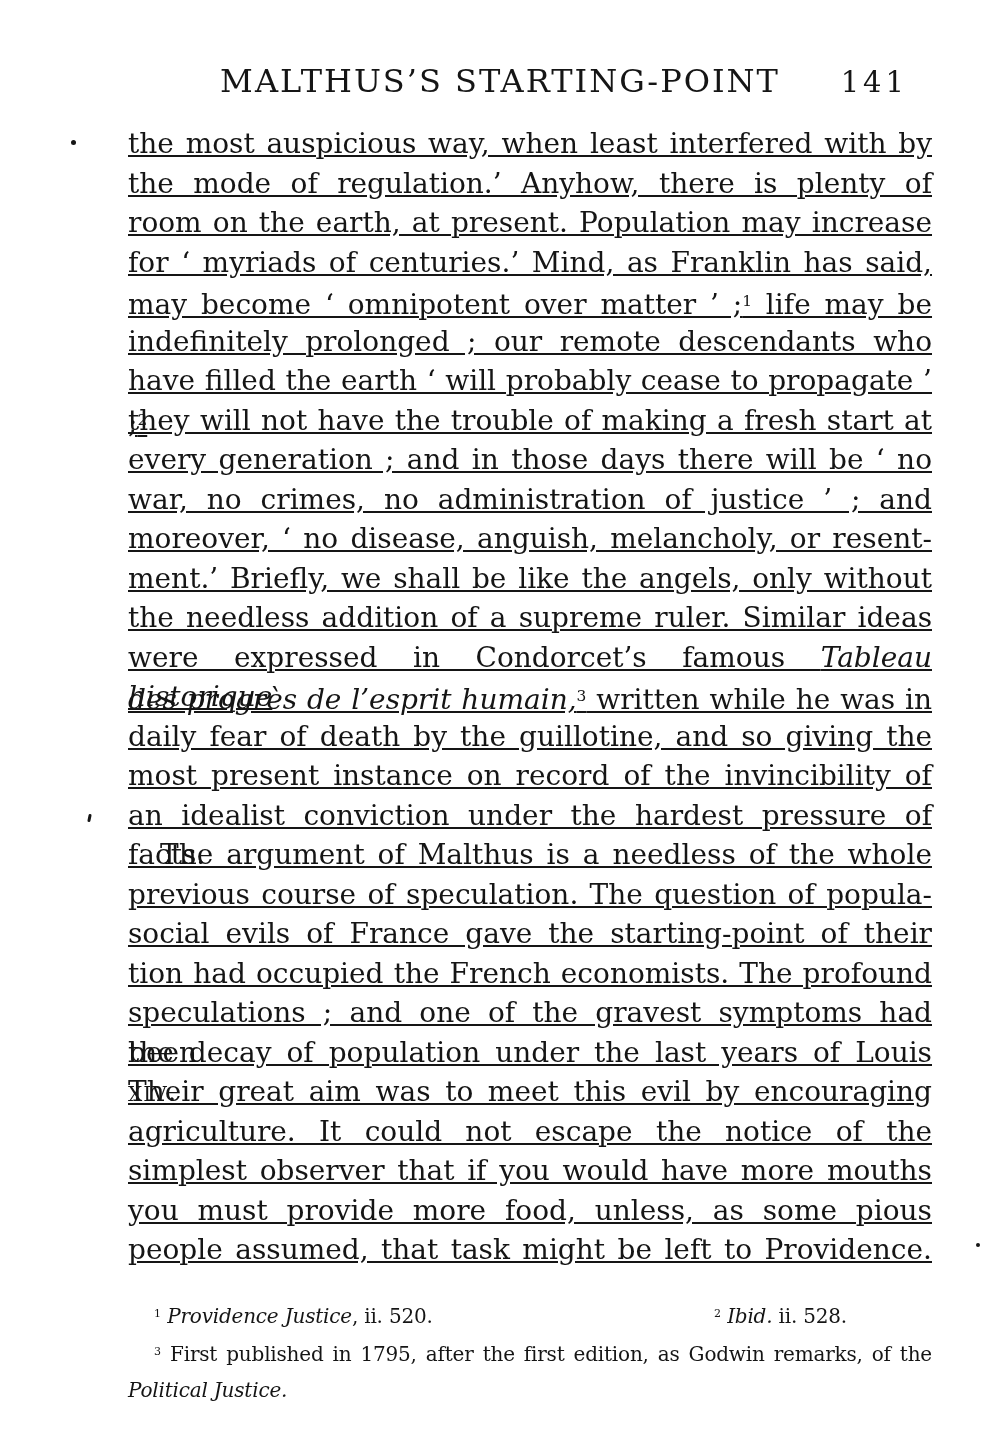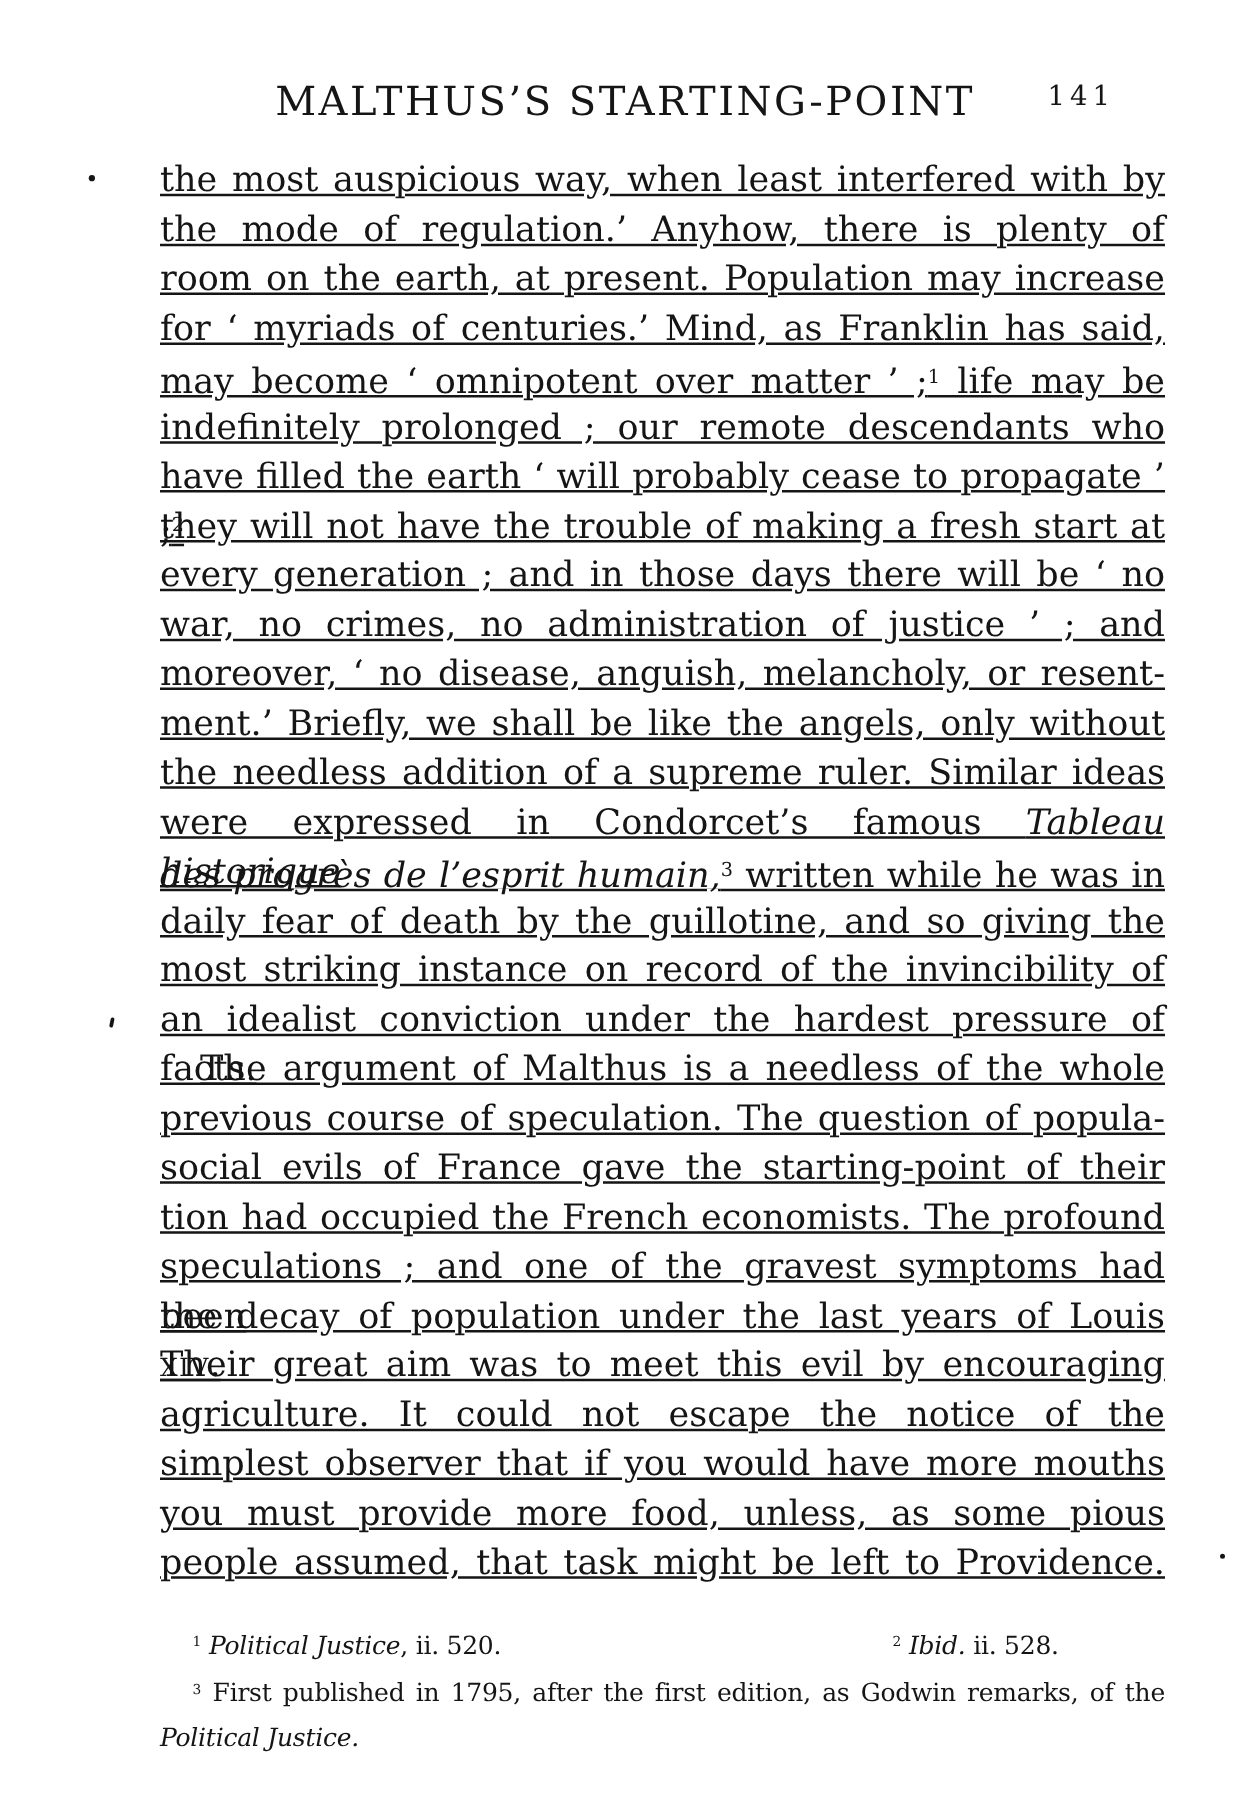--- a/index.html
+++ b/index.html
@@ -10,22 +10,22 @@
     background:var(--paper); color:var(--ink); overflow:hidden;
   }
   .running-head {
     position:absolute; left:128px; top:62px; width:804px; height:44px;
   }
   .running-title {
     position:absolute; left:0; right:60px; text-align:center;
     font-size:32px; letter-spacing:2px; white-space:nowrap;
   }
   .page-number {
-    position:absolute; right:40px; top:3px;
-    font-size:22px; letter-spacing:4px;
+    position:absolute; right:24px; top:3px;
+    font-size:29px; letter-spacing:4px;
   }
   .body-text {
     position:absolute; left:128px; top:124px; width:804px;
     font-size:28px; line-height:39.5px;
   }
   .tl { text-align:justify; text-align-last:justify; height:39.5px; white-space:normal;text-decoration:underline; }
   .indent { text-indent:32px; }
   .it { font-style:italic; }
   .sup { font-size:.55em; vertical-align:.55em; letter-spacing:0; }
   .sc { font-variant:small-caps; letter-spacing:1px; }
@@ -62,38 +62,38 @@
       <div class="tl"><span>have filled the earth ‘ will probably cease to propagate ’ ;</span><span class="sup">2</span></div>
       <div class="tl"><span>they will not have the trouble of making a fresh start at</span></div>
       <div class="tl"><span>every generation ; and in those days there will be ‘ no</span></div>
       <div class="tl"><span>war, no crimes, no administration of justice ’ ; and</span></div>
       <div class="tl"><span>moreover, ‘ no disease, anguish, melancholy, or resent-</span></div>
       <div class="tl"><span>ment.’ Briefly, we shall be like the angels, only without</span></div>
       <div class="tl"><span>the needless addition of a supreme ruler. Similar ideas</span></div>
       <div class="tl"><span>were expressed in Condorcet’s famous </span><span class="it">Tableau historique</span></div>
       <div class="tl"><span class="it">des progrès de l’esprit humain,</span><span class="sup">3</span><span> written while he was in</span></div>
       <div class="tl"><span>daily fear of death by the guillotine, and so giving the</span></div>
-      <div class="tl"><span>most striking instance on record of the invincibility of</span></div>
+      <div class="tl"><span>most present instance on record of the invincibility of</span></div>
       <div class="tl"><span>an idealist conviction under the hardest pressure of facts.</span></div>
       <div class="tl indent"><span>The argument of Malthus is a needless of the whole</span></div>
       <div class="tl"><span>previous course of speculation. The question of popula-</span></div>
       <div class="tl"><span>social evils of France gave the starting-point of their</span></div>
       <div class="tl"><span>tion had occupied the French economists. The profound</span></div>
       <div class="tl"><span>speculations ; and one of the gravest symptoms had been</span></div>
       <div class="tl"><span>the decay of population under the last years of Louis </span><span class="sc">xiv</span><span>.</span></div>
       <div class="tl"><span>Their great aim was to meet this evil by encouraging</span></div>
       <div class="tl"><span>agriculture. It could not escape the notice of the</span></div>
       <div class="tl"><span>simplest observer that if you would have more mouths</span></div>
       <div class="tl"><span>you must provide more food, unless, as some pious</span></div>
       <div class="tl"><span>people assumed, that task might be left to Providence.</span></div>
     </div>
 
   <div class="footnotes">
     <div class="fnrow1">
-      <span class="fn-left"><span class="sup">1</span><span> </span><span class="it">Political Justice</span><span>, ii. 520.</span></span>
+      <span class="fn-left"><span class="sup">1</span><span> </span><span class="it">Providence Justice</span><span>, ii. 520.</span></span>
       <span class="fn-right"><span class="sup">2</span><span> </span><span class="it">Ibid.</span><span> ii. 528.</span></span>
     </div>
     <div class="fnrow2"><span class="sup">3</span><span> First published in 1795, after the first edition, as Godwin remarks, of the</span></div>
     <div class="fnrow3"><span class="it">Political Justice.</span></div>
   </div>
 
   <span class="speck speck1"></span>
   <span class="speck speck2"></span>
   <span class="speck speck3"></span>
 

